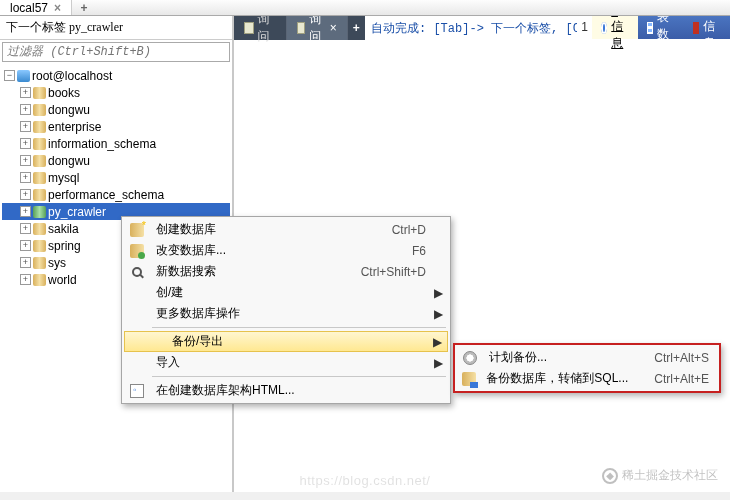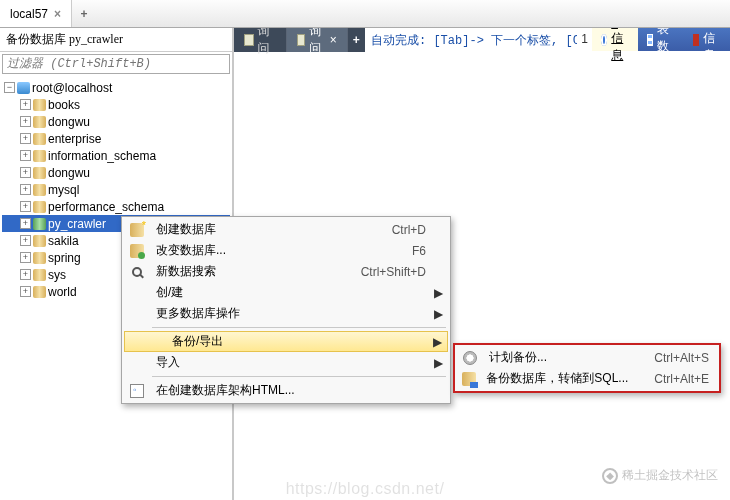--- a/index.html
+++ b/index.html
@@ -1,19 +1,19 @@
 <!DOCTYPE html>
 <html><head>
 <meta charset="utf-8">
 <style>
 * { margin:0; padding:0; box-sizing:border-box; font-family:"SimSun","Microsoft YaHei",Arial,sans-serif; font-size:12px; }
 body { width:730px; height:500px; background:#f0f0f0; overflow:hidden; position:relative; }
 
 
-.top-tabs { height:28px; background:linear-gradient(#fdfdfd,#e8e8e8); border-bottom:1px solid #aaa; display:flex; align-items:stretch; }
+.top-tabs { height:16px; background:linear-gradient(#fdfdfd,#e8e8e8); border-bottom:1px solid #aaa; display:flex; align-items:stretch; }
 .top-tab { display:flex; align-items:center; padding:0 10px; border-right:1px solid #ccc; background:#fff; gap:6px; }
 .top-tab .close { color:#888; font-weight:bold; }
 .new-tab { width:24px; display:flex; align-items:center; justify-content:center; font-weight:bold; color:#666; }
 
 
 .split { display:flex; height:calc(100% - 24px); }
 
 
 .left { width:234px; border-right:2px solid #c8c8c8; background:#fff; display:flex; flex-direction:column; }
 .filter-hdr { padding:3px 6px; border-bottom:1px solid #ccc; font-family:"SimSun",serif; }
@@ -71,36 +71,36 @@
 .mi-search { width:10px; height:10px; border:2px solid #555; border-radius:50%; position:relative; }
 .mi-search::after{content:""; position:absolute; width:5px; height:2px; background:#555; transform:rotate(45deg); right:-4px; bottom:-2px;}
 .mi-html { background:#fff; border:1px solid #888; position:relative; }
 .mi-html::before{content:"◦"; position:absolute; left:2px; top:-1px; color:#3a78d8; font-size:10px;}
 .mi-sched { background:radial-gradient(circle,#fff 40%,#bbb 45%); border-radius:50%; border:1px solid #888;}
 .mi-backup { background:linear-gradient(90deg,#d8b05c,#f5e0a5); border-radius:2px; position:relative;}
 .mi-backup::after{content:"";position:absolute;right:-2px;bottom:-2px;width:8px;height:6px;background:#3a78d8;}
 
 .watermark { position:absolute; right:12px; bottom:16px; color:rgba(0,0,0,0.25); font-size:14px; display:flex; align-items:center; gap:4px; }
 .watermark .logo { width:16px; height:16px; border-radius:50%; border:2px solid rgba(0,0,0,0.25); display:flex; align-items:center; justify-content:center; font-size:10px;}
-.srcurl { position:absolute; left:50%; bottom:2px; transform:translateX(-50%); color:rgba(0,0,0,0.12); font-size:16px; letter-spacing:0.5px;}
+.srcurl { position:absolute; left:50%; bottom:12px; transform:translateX(-50%); color:rgba(0,0,0,0.12); font-size:13px; letter-spacing:0.5px;}
 </style>
 </head>
 <body>
 
 <div class="top-tabs">
   <div class="top-tab">
     <span>local57</span>
     <span class="close">×</span>
   </div>
   <div class="new-tab">+</div>
 </div>
 
 <div class="split">
   <div class="left">
-    <div class="filter-hdr">备份数据库 py_crawler</div>
+    <div class="filter-hdr">下一个标签 py_crawler</div>
     <div class="filter-box">
       <input placeholder="过滤器 (Ctrl+Shift+B)" style="">
     </div>
     <div class="tree">
       <div class="tree-row">
         <span class="exp">−</span>
         <span class="host-icon"></span>
         <span>root@localhost</span>
       </div>
       <div class="tree-row indent">

